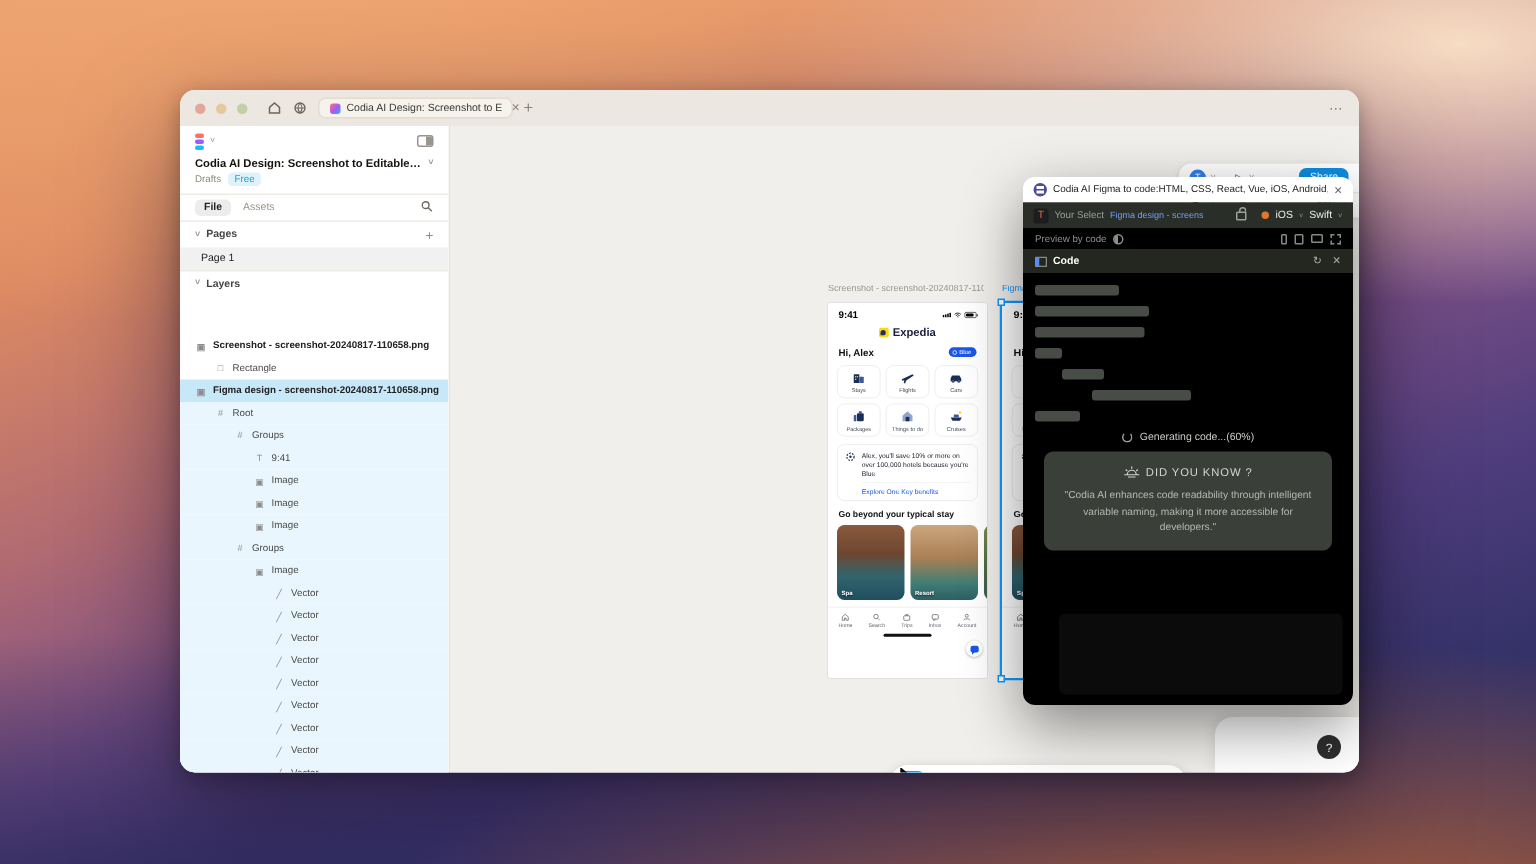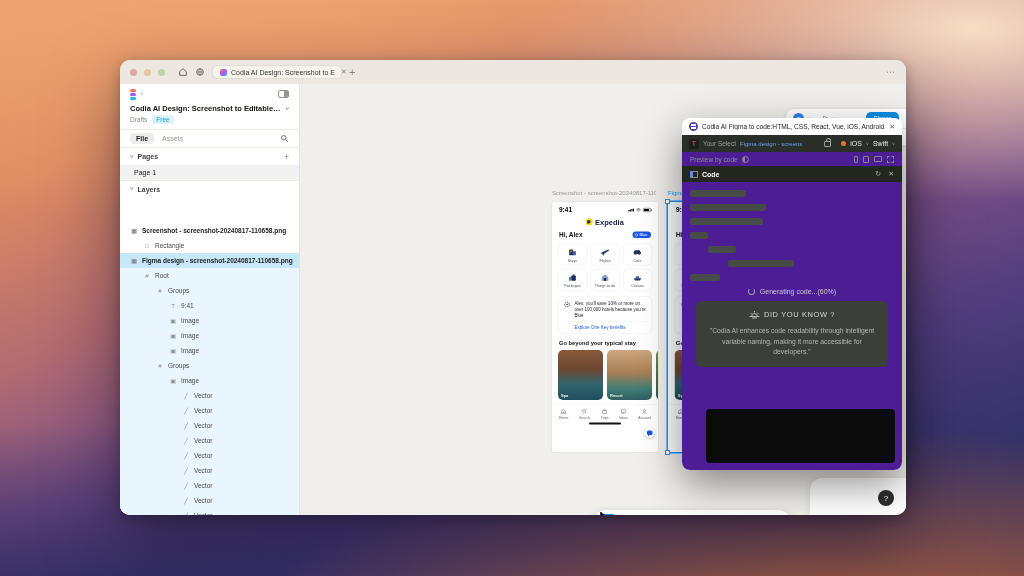--- a/index.html
+++ b/index.html
@@ -128,21 +128,21 @@
   .tr-zoom { margin-left:auto; color:#444; display:flex; gap:2px; align-items:center; }
 
   
   .plugin { position:absolute; left:562px; top:58px; width:220px; height:352px; border-radius:8px;
     box-shadow:0 14px 40px rgba(0,0,0,.45); z-index:15; }
   .pl-head { height:17px; background:#fff; border-radius:8px 8px 0 0; display:flex; align-items:center; gap:4px; padding:0 7px; }
   .pl-logo { width:9px; height:9px; border-radius:50%; background:#4c4b9f; position:relative; flex:none; }
   .pl-logo::after { content:""; position:absolute; left:2px; top:2px; right:2px; height:1.5px; background:#fff; box-shadow:0 3px 0 #fff; }
   .pl-title { font-size:6.6px; color:#222; white-space:nowrap; overflow:hidden; flex:1; }
   .pl-x { color:#666; font-size:7px; }
-  .pl-body { position:absolute; left:0; right:0; top:17px; bottom:0; background:#4c1d95; border-radius:0 0 8px 8px; overflow:hidden; }
+  .pl-body { position:absolute; left:0; right:0; top:17px; bottom:0; background:#000000; border-radius:0 0 8px 8px; overflow:hidden; }
   .sel-row { height:17px; display:flex; align-items:center; gap:4px; padding:0 7px; background:#2a2e29; }
   .sel-logo { width:10px; height:10px; background:#1d1d1d; border-radius:2px; color:#e06a50; font-size:7px; display:flex; align-items:center; justify-content:center; flex:none; }
   .sel-lbl { color:#989e97; font-size:6.5px; }
   .sel-link { color:#6f9ff2; font-size:6px; white-space:nowrap; overflow:hidden; max-width:62px; }
   .lock { width:7px; height:6px; border:1px solid #9aa09a; border-radius:1px; position:relative; margin-left:auto; }
   .lock::before { content:""; position:absolute; left:1px; top:-4px; width:3px; height:3px; border:1px solid #9aa09a; border-bottom:none; border-radius:3px 3px 0 0; }
   .ios-dot { width:5px; height:5px; border-radius:50%; background:#e0762f; margin-left:6px; }
   .sel-plat { color:#e8eae5; font-size:7px; }
   .sel-chev { color:#8b918a; font-size:5px; }
   .prev-row { height:14px; display:flex; align-items:center; gap:4px; padding:0 8px; }

